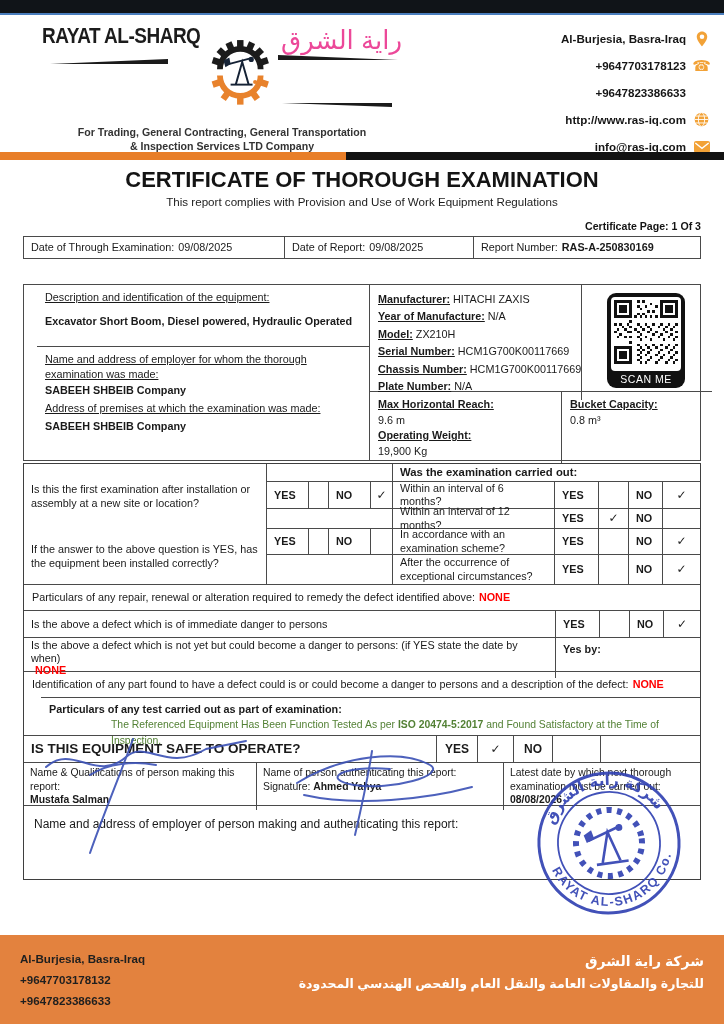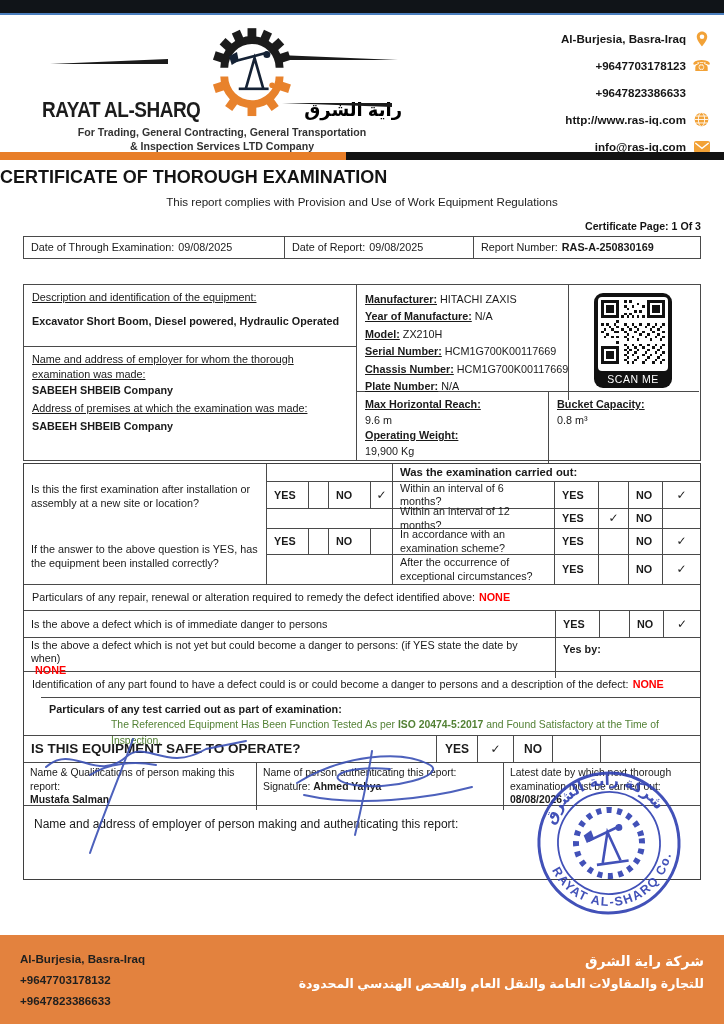--- a/index.html
+++ b/index.html
@@ -5,60 +5,60 @@
   * { box-sizing: border-box; margin: 0; padding: 0; }
   body { background:#888; font-family:"Liberation Sans","DejaVu Sans",sans-serif; }
   .page { position:relative; width:724px; height:1024px; background:#fff; color:#1a1a1a; overflow:hidden; margin:0 auto; }
 
   
   .topbar { position:absolute; top:0; left:0; width:724px; height:15px; background:#101418; border-bottom:2px solid #4a7ebd; }
 
   
   .header { position:absolute; top:17px; left:0; width:724px; height:135px; }
   .logo { position:absolute; left:42px; top:8px; width:360px; height:125px; }
-  .logo-row { display:flex; align-items:flex-end; justify-content:center;gap:8px; }
+  .logo-row { display:flex; align-items:flex-start; justify-content:center;gap:8px; }
   .brand-en { font-weight:bold; font-size:19px; letter-spacing:-0.5px; color:#1c1c1c; white-space:nowrap; transform:scaleY(1.15); }
-  .brand-ar { font-weight:bold; font-size:18px; color:#000000; white-space:nowrap; }
+  .brand-ar { font-weight:normal; font-size:26px; color:#ec4899; white-space:nowrap; }
   .swoosh { position:absolute; background:#1b1b1b; }
   .sw1 { left:8px; top:34px; width:118px; height:5px; clip-path:polygon(0 100%,100% 0,100% 100%); }
   .sw2 { right:4px; top:30px; width:120px; height:5px; clip-path:polygon(0 0,100% 100%,0 100%); }
   .sw3 { right:10px; top:78px; width:110px; height:4px; clip-path:polygon(0 0,100% 0,100% 100%); }
   .tagline { text-align:center; font-size:10.6px; font-weight:bold; color:#333; line-height:14px; margin-top:4px; }
 
   .contacts { position:absolute; right:14px; top:8px; }
   .contact-row { display:flex; align-items:center; justify-content:flex-end; height:27px; font-size:11.6px; font-weight:bold; color:#161616; }
   .icon-slot { width:17px; height:17px; margin-left:7px; display:flex; align-items:center; justify-content:center; }
   .phone-glyph { color:#f2a237; font-size:15px; line-height:15px; }
 
   
   .divider { position:absolute; top:152px; left:0; width:724px; height:8px; }
   .divider .half-orange { position:absolute; left:0; top:0; width:346px; height:8px; background:#e87e28; }
   .divider .half-black { position:absolute; left:346px; top:0; width:378px; height:8px; background:#121212; }
 
-  .doc-title { position:absolute; top:167px; left:0; width:724px; font-size:18px; font-weight:bold; color:#141414; }
+  .doc-title { position:absolute; top:167px; left:0; width:724px; text-align:center; font-size:22px; font-weight:bold; color:#141414; }
   .doc-subtitle { position:absolute; top:195px; left:0; width:724px; text-align:center; font-size:11.6px; color:#1d1d1d; }
   .page-line { position:absolute; top:220px; right:23px; font-size:10.6px; font-weight:bold; color:#141414; }
 
   
   .meta { position:absolute; top:236px; left:23px; width:678px; height:23px; border:1px solid #4a4a4a; display:grid; grid-template-columns:261px 189px 226px; }
   .meta .cell { border-right:1px solid #4a4a4a; }
   .meta .cell:last-child { border-right:none; }
 
   .cell { display:flex; align-items:center; padding:1px 7px; font-size:10.8px; line-height:12.5px; }
   .c { justify-content:center; padding:1px 2px; text-align:center; }
   .b { font-weight:bold; }
   .u { text-decoration:underline; }
   .red { color:#ff0000; font-weight:bold; margin-left:4px; }
   .vml { margin-left:4px; }
   .br { border-right:1px solid #4a4a4a; }
   .bb { border-bottom:1px solid #4a4a4a; }
   .bt { border-top:1px solid #4a4a4a; }
 
   
-  .equip { position:absolute; top:284px; left:23px; width:678px; height:177px; border:1px solid #4a4a4a; display:grid; grid-template-columns:333px 342px; grid-template-rows:62px 113px; }
+  .equip { position:absolute; top:284px; left:23px; width:678px; height:177px; border:1px solid #4a4a4a; display:grid; grid-template-columns:333px 342px; grid-template-rows:62px 113px;padding-left:13px; }
   .eq-cell { padding:5px 8px; font-size:10.8px; line-height:14.5px; }
   .eq-right-top { display:grid; grid-template-columns:212px 128px; }
   .detail-line { line-height:17.4px; white-space:nowrap; }
   .qr-wrap { display:flex; align-items:flex-start; justify-content:center; padding-top:8px; }
   .qr-frame { background:#111; border-radius:9px; padding:4px 4px 0 4px; width:78px; }
   .qr-white { background:#fff; border-radius:4px; padding:3px; }
   .qr-label { color:#fff; font-size:10.5px; font-weight:normal; text-align:center; height:17px; line-height:16px; letter-spacing:0.5px; }
   .eq-right-bottom { display:grid; grid-template-columns:192px 148px; }
   .mini-line { line-height:15.5px; }
 

